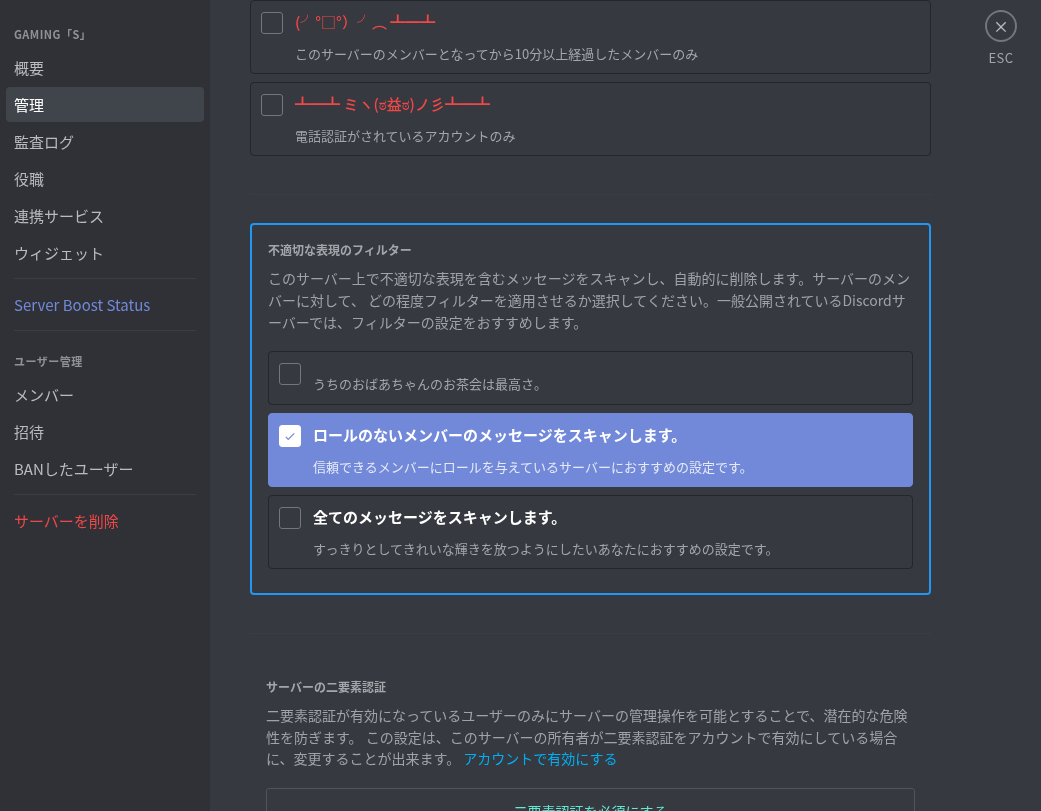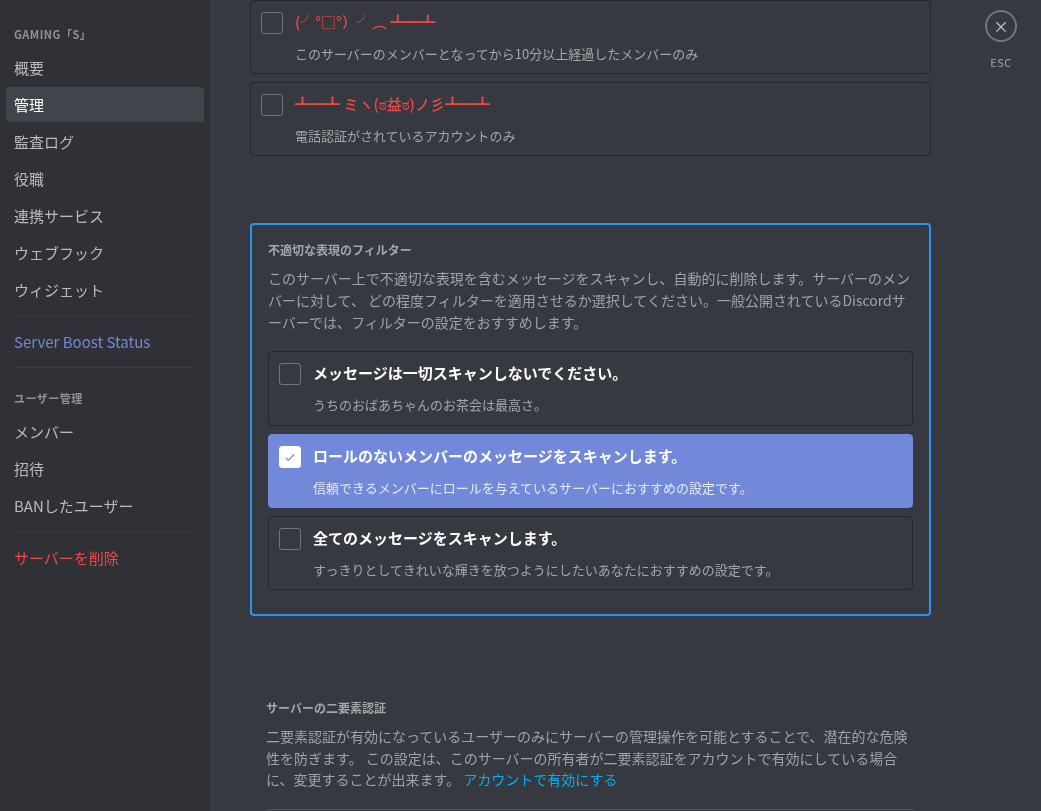--- a/index.html
+++ b/index.html
@@ -58,21 +58,21 @@
   }
   .close-btn {
     width: 32px; height: 32px;
     border: 2px solid #72767d;
     border-radius: 50%;
     display: flex; align-items: center; justify-content: center;
     color: #b9bbbe;
     cursor: pointer;
     font-size: 16px;
   }
-  .close-label { color: #a3a6aa; font-size: 11px; margin-top: 12px; letter-spacing: 0.5px; }
+  .close-label { color: #a3a6aa; font-size: 13px; margin-top: 6px; letter-spacing: 0.5px; }
 
   .option-card {
     border: 1px solid #24262a;
     border-radius: 4px;
     padding: 10px 10px 10px 10px;
     margin-bottom: 8px;
     display: flex;
     align-items: flex-start;
     cursor: pointer;
   }
@@ -147,21 +147,20 @@
 <body>
 
 <div class="layout">
   <div class="sidebar">
     <div class="sidebar-header">GAMING「S」</div>
     <div class="sidebar-item">概要</div>
     <div class="sidebar-item selected">管理</div>
     <div class="sidebar-item">監査ログ</div>
     <div class="sidebar-item">役職</div>
     <div class="sidebar-item">連携サービス</div>
-    <div class="sidebar-item">ウェブフック</div>
     <div class="sidebar-item">ウィジェット</div>
     <div class="sidebar-sep"></div>
     <div class="sidebar-item boost">Server Boost Status</div>
     <div class="sidebar-sep"></div>
     <div class="sidebar-header">ユーザー管理</div>
     <div class="sidebar-item">メンバー</div>
     <div class="sidebar-item">招待</div>
     <div class="sidebar-item">BANしたユーザー</div>
     <div class="sidebar-sep"></div>
     <div class="sidebar-item danger">サーバーを削除</div>
@@ -194,21 +193,20 @@
 
     <div class="panel highlight">
       <div class="section-title">不適切な表現のフィルター</div>
       <div class="section-desc">このサーバー上で不適切な表現を含むメッセージをスキャンし、自動的に削除します。サーバーのメンバーに対して、 どの程度フィルターを適用させるか選択してください。一般公開されているDiscordサーバーでは、フィルターの設定をおすすめします。</div>
 
       <div class="option-card">
         <div class="checkbox">
           
         </div>
         <div class="option-texts">
-          <div class="option-title">メッセージは一切スキャンしないでください。</div>
           <div class="option-sub">うちのおばあちゃんのお茶会は最高さ。</div>
         </div>
       </div>
 
       <div class="option-card selected-card">
         <div class="checkbox">
           <svg class="checkmark" viewBox="0 0 24 24">
               <path fill="#7289da" d="M9 16.2l-3.5-3.5L4 14.2 9 19.2 20 8.2l-1.5-1.5z"></path>
             </svg>
         </div>

